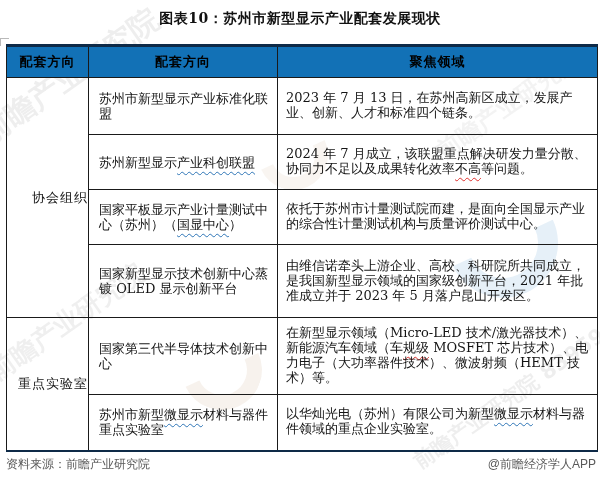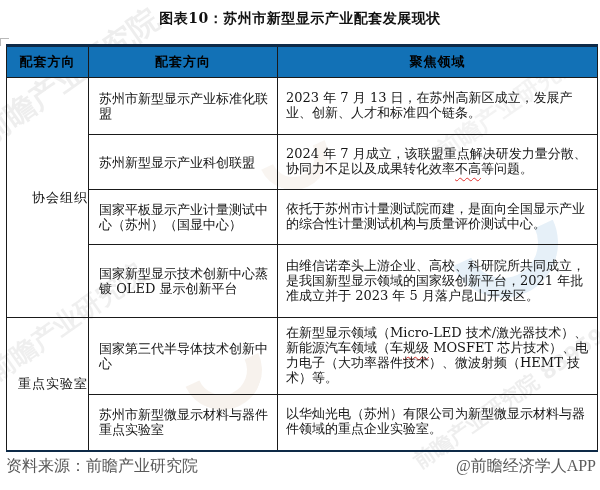--- a/index.html
+++ b/index.html
@@ -33,30 +33,30 @@
         border-collapse:collapse;table-layout:fixed;
         border-top:3px solid var(--navy);
         border-bottom:2.5px solid var(--navy);}
   col.c1{width:82px;} col.c2{width:189px;} col.c3{width:320px;}
   th,td{border:1px solid var(--line);font-size:13px;line-height:15px;vertical-align:middle;background:transparent;}
   thead th{background:var(--header-bg);color:#000000;font-weight:bold;height:30px;
            text-align:center;font-size:13px;letter-spacing:1px;line-height:30px;}
   td.dir{text-align:right;letter-spacing:1px;}
   td.unit{padding:2px 8px 2px 10px;text-align:left;}
   td.focus{padding:0 4px 2px 8px;text-align:left;}
-  .wavy-blue{text-decoration-style:wavy;text-decoration-color:var(--wavy-blue);
+  .wavy-blue{text-decoration:underline;text-decoration-style:wavy;text-decoration-color:var(--wavy-blue);
              text-decoration-thickness:1px;text-underline-offset:4px;text-decoration-skip-ink:none;text-align:center;}
   .wavy-red{text-decoration:underline;text-decoration-style:wavy;text-decoration-color:var(--wavy-red);
             text-decoration-thickness:1px;text-underline-offset:4px;text-decoration-skip-ink:none;}
 
   
   .footer{position:absolute;left:0;top:456px;width:100%;padding:0 4px 0 6px;z-index:2;
           display:flex;justify-content:space-between;align-items:flex-start;
-          font-family:Liberation Serif, serif;
-          font-size:16px;color:var(--footer);}
+          font-family:Liberation Sans, sans-serif;
+          font-size:12px;color:var(--footer);}
 </style>
 </head>
 <body>
 
 <div class="wm-layer">
   <div class="wm-arc" style="left:448px;top:188px;width:110px;height:110px;border-width:20px;border-color:rgba(18,113,182,0.10);"></div>
   <div class="wm-arc" style="left:182px;top:330px;width:80px;height:80px;border-width:15px;border-color:rgba(190,150,110,0.12);"></div>
   <div class="wm-arc" style="left:258px;top:120px;width:70px;height:70px;border-width:13px;border-color:rgba(190,160,120,0.10);"></div>
 
 <div class="wm-text" style="left: -28px; top: 120px; font-size: 30px; color: rgba(125, 125, 125, 0.13); transform: rotate(-35deg);">前瞻产业研究院</div>

